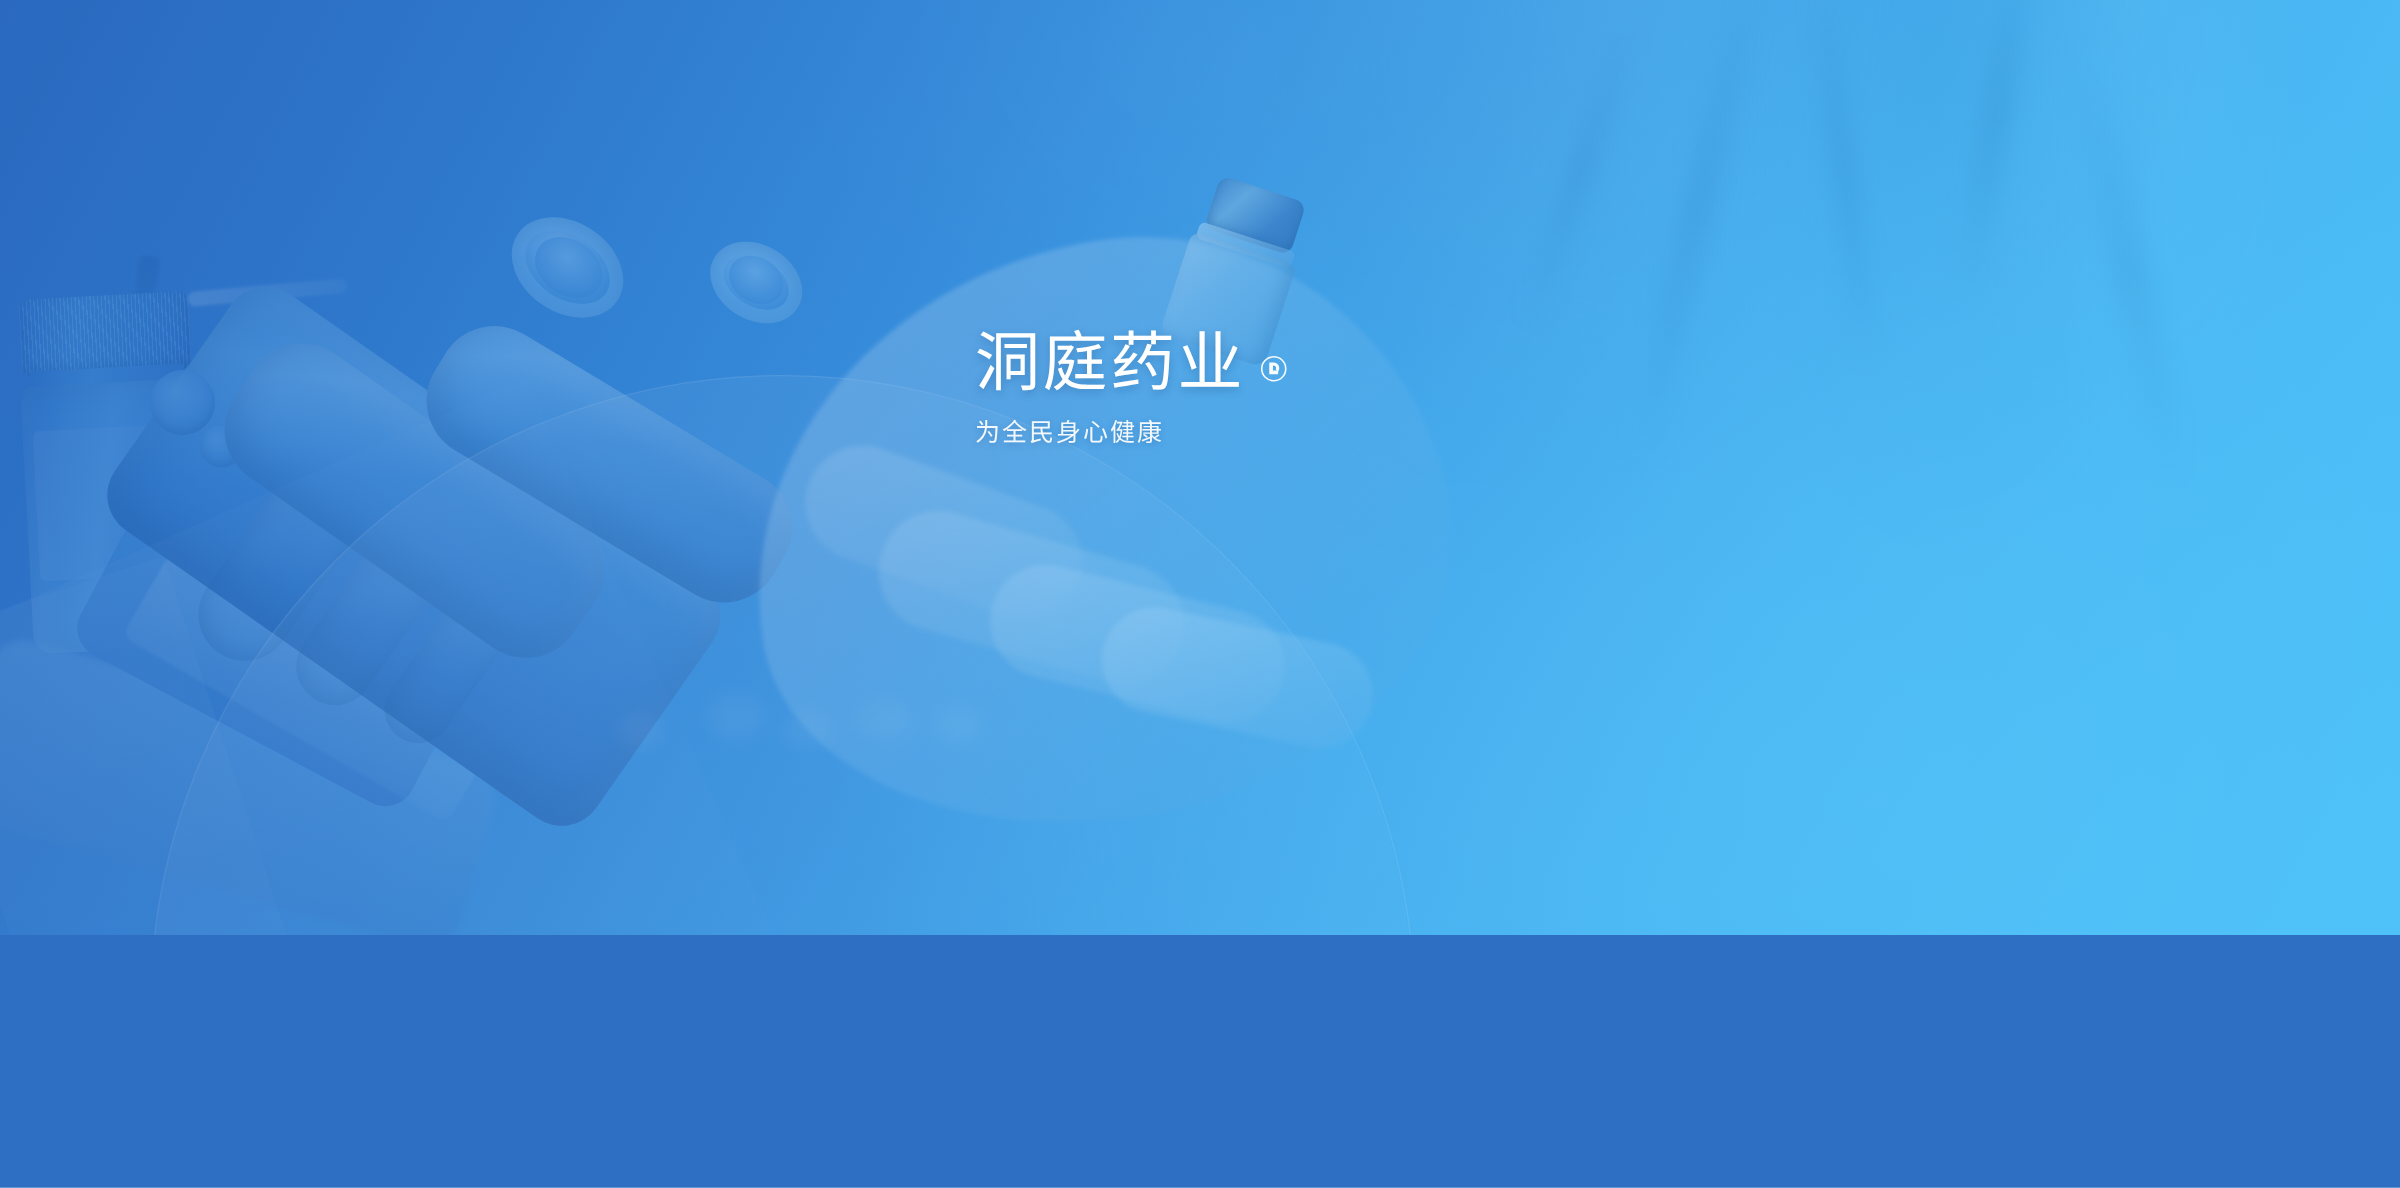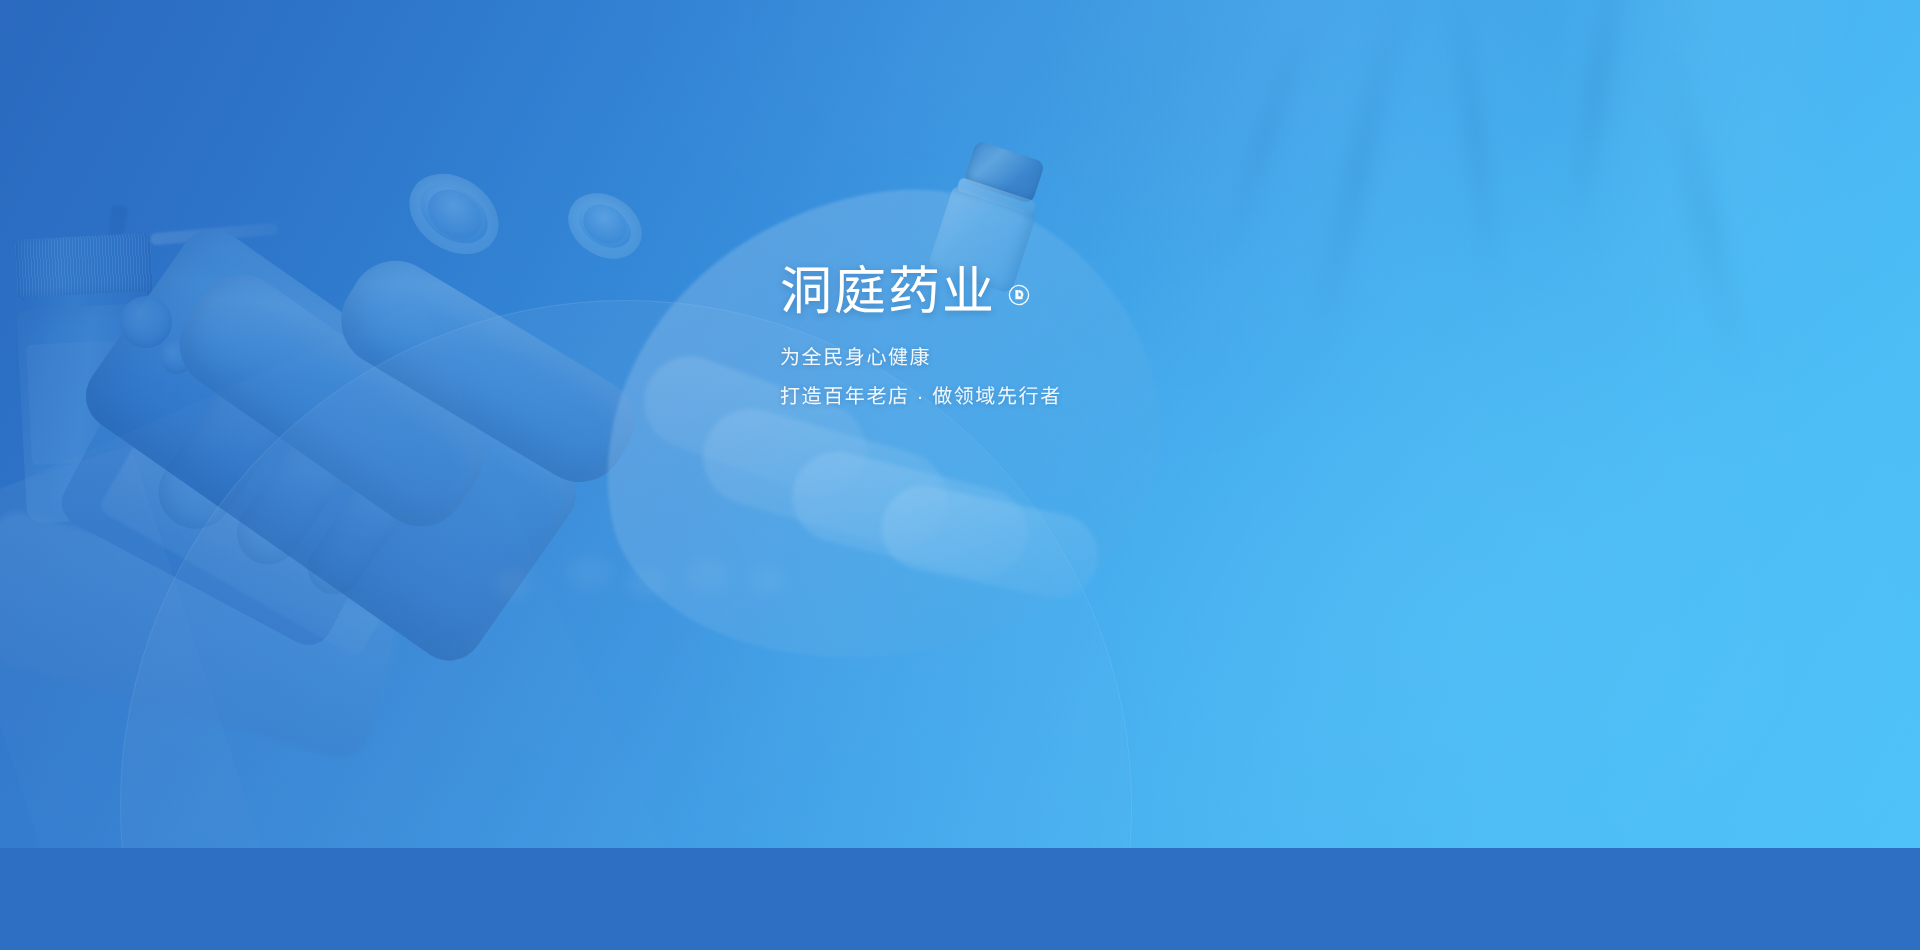--- a/index.html
+++ b/index.html
@@ -8,21 +8,21 @@
     padding: 0;
     background: #2e6fc4;
   }
   body {
     font-family: "Liberation Sans", "DejaVu Sans", sans-serif;
   }
 
   .hero {
     position: relative;
     width: 1920px;
-    height: 848px;
+    height: 748px;
     overflow: hidden;
     background: #3d8ad8;
   }
 
   
 
   
   .bg-base {
     position: absolute;
     inset: 0;
@@ -399,21 +399,21 @@
     top: 4px;
   }
   .reg-badge svg { display: block; }
 
   .sub {
     color: rgba(255,255,255,.93);
     font-size: 20px;
     line-height: 1.95;
     letter-spacing: 1.6px;
     font-weight: 400;
-    margin-top: 18px;
+    margin-top: 8px;
     text-shadow: 0 1px 5px rgba(18,62,118,.26);
   }
   .sub-line { white-space: nowrap; }
 </style>
 </head>
 <body>
 
 <div class="hero">
 
   <div class="bg-base"></div>
@@ -494,17 +494,16 @@
           <path d="M10.4 5.9 c3.3 0 5.0 2.0 5.0 4.6 c0 1.0 -0.3 1.8 -0.8 2.4
                    l-2.1 -1.2 c0.25 -0.35 0.4 -0.75 0.4 -1.2
                    c0 -1.2 -0.9 -2.1 -2.5 -2.1 z" fill="#ffffff" opacity="0.97"></path>
         </svg>
       </span>
 
     </div>
 
     <div class="sub">
       <div class="sub-line">为全民身心健康</div>
-      <div class="sub-line">打造百年老店 · 做领域先行者</div>
     </div>
 
   </div>
 </div>
 
 </body></html>

